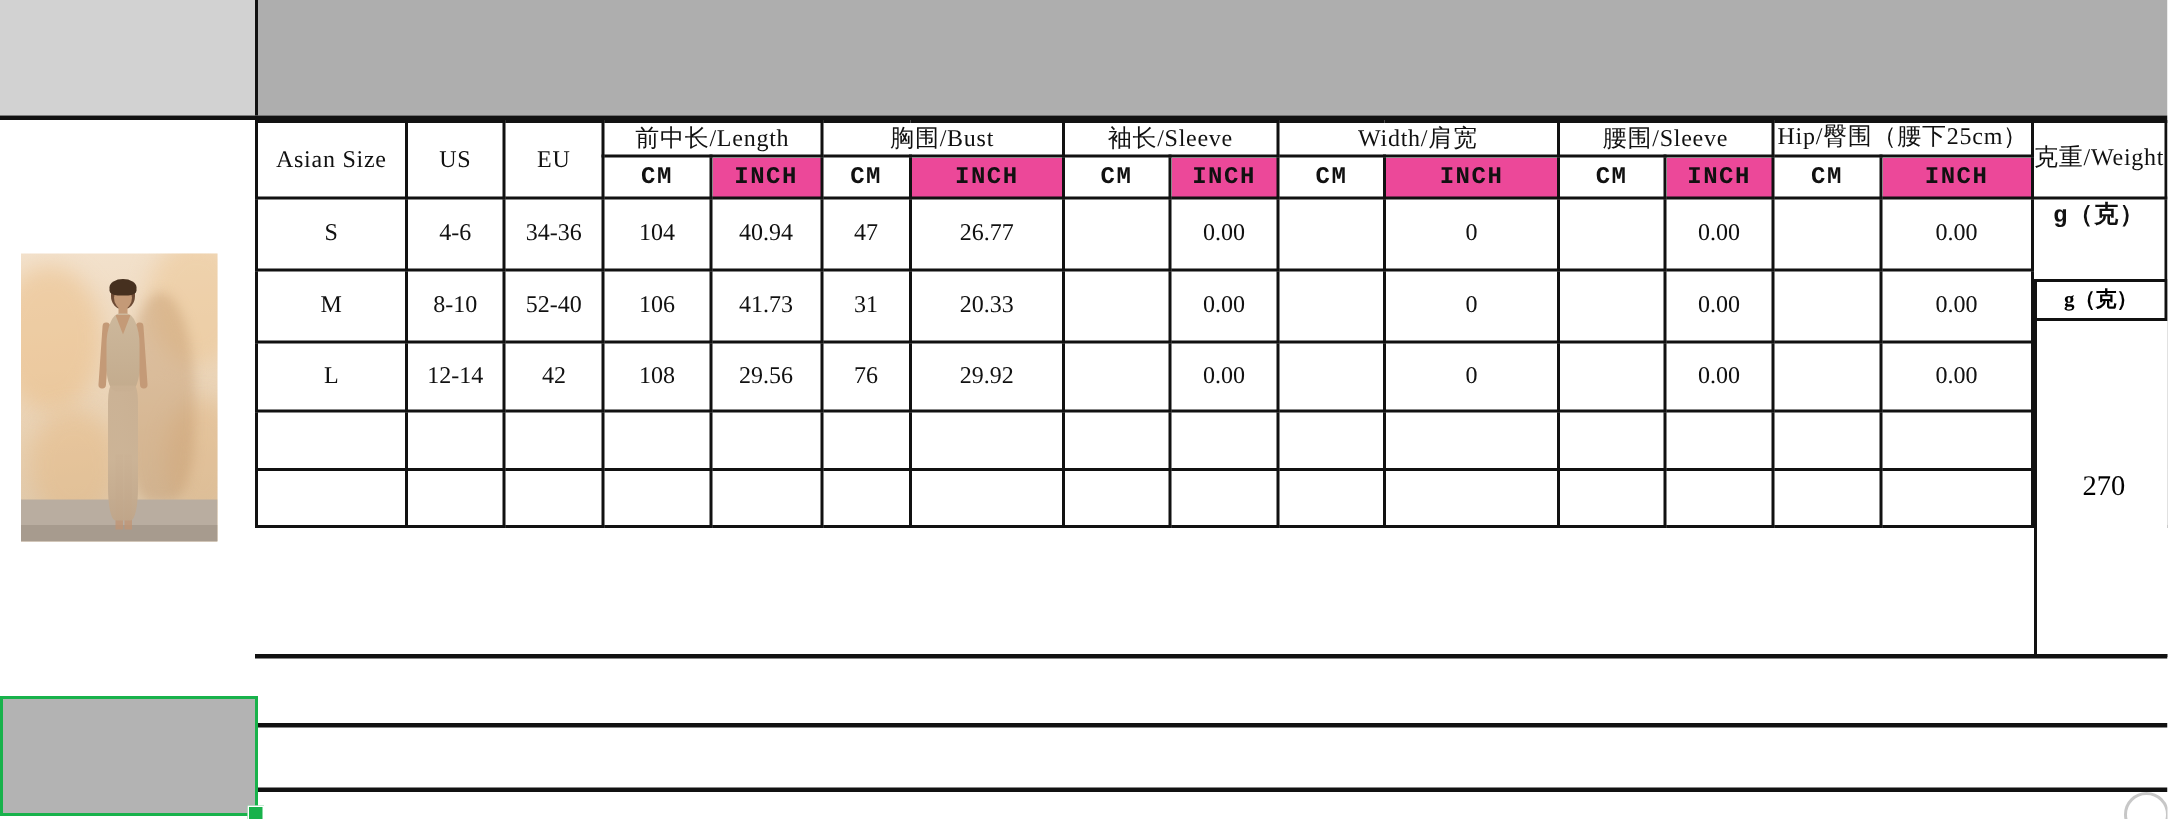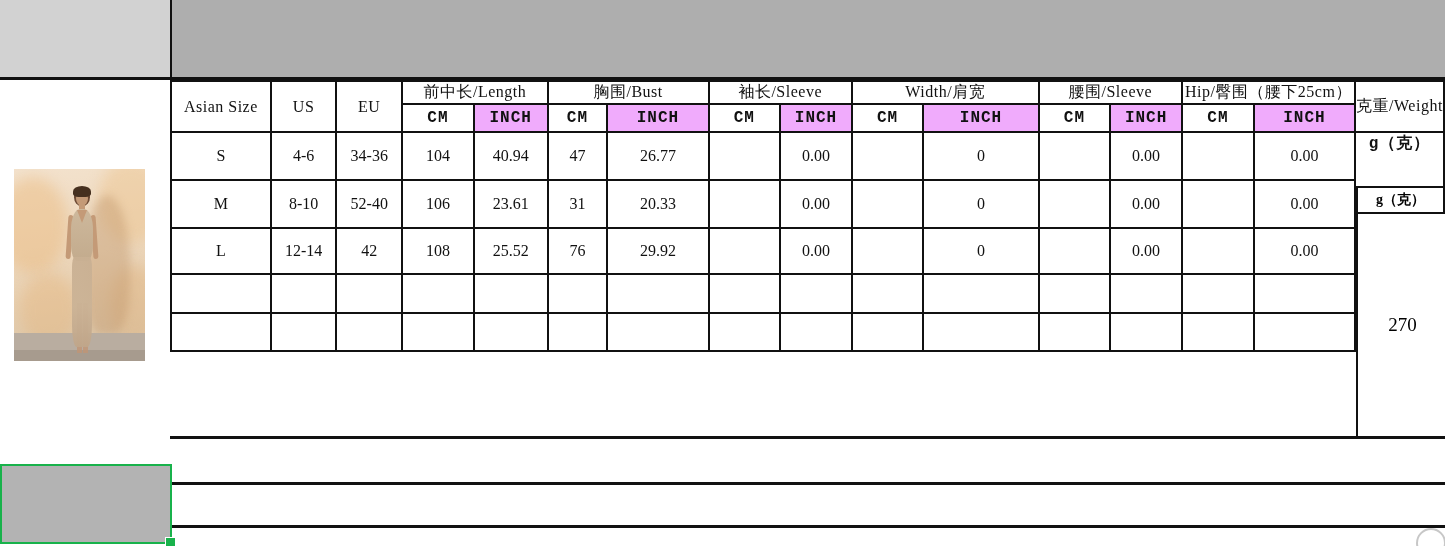--- a/index.html
+++ b/index.html
@@ -49,21 +49,21 @@
   
   table.grid{position:absolute;left:170px;top:80px;border-collapse:collapse;table-layout:fixed;}
   table.grid td{
     border:2px solid #111;
     text-align:center;vertical-align:middle;
     font-size:16px;color:#111;background:#ffffff;
     padding:0;overflow:hidden;white-space:nowrap;
   }
   td.hdr{background:#c4601f;font-size:19px;letter-spacing:.5px;}
   td.sub{background:#ffffff;font-size:14px;font-weight:bold;letter-spacing:1px;font-family:Liberation Mono, monospace;}
-  td.sub.cyan{background:#f0abfc;}
+  td.sub.cyan{background:#ec4899;}
   td.cyan{background:#00a6e2;font-size:19px;}
   td.white{background:#ffffff;font-size:19px;}
   td.gray{background:#cdcdcd;font-size:19px;}
   td.hdr-small{font-size:17px;line-height:1.15;white-space:normal;}
 
   
   .notes{position:absolute;left:170px;top:436px;width:1275px;height:110px;}
   .note-row{position:absolute;left:0;width:1275px;background:#fff;border-top:3px solid #111;}
   .n1{top:0;height:46px;}
   .n2{top:46px;height:43px;}
@@ -181,39 +181,39 @@
       <td class="white"></td>
       <td class="cyan">0.00</td>
       <td class="sub" rowspan="5" style="vertical-align:top;height:auto;padding:0;">g（克）</td>
     </tr>
 
     <tr style="height:48px">
       <td class="gray">M</td>
       <td class="gray">8-10</td>
       <td class="gray">52-40</td>
       <td class="white">106</td>
-      <td class="cyan">23.61</td>
+      <td class="cyan">41.73</td>
       <td class="white">31</td>
       <td class="cyan">20.33</td>
       <td class="white"></td>
       <td class="cyan">0.00</td>
       <td class="white"></td>
       <td class="cyan">0</td>
       <td class="white"></td>
       <td class="cyan">0.00</td>
       <td class="white"></td>
       <td class="cyan">0.00</td>
     </tr>
 
     <tr style="height:46px">
       <td class="gray">L</td>
       <td class="gray">12-14</td>
       <td class="gray">42</td>
       <td class="white">108</td>
-      <td class="cyan">25.52</td>
+      <td class="cyan">29.56</td>
       <td class="white">76</td>
       <td class="cyan">29.92</td>
       <td class="white"></td>
       <td class="cyan">0.00</td>
       <td class="white"></td>
       <td class="cyan">0</td>
       <td class="white"></td>
       <td class="cyan">0.00</td>
       <td class="white"></td>
       <td class="cyan">0.00</td>

